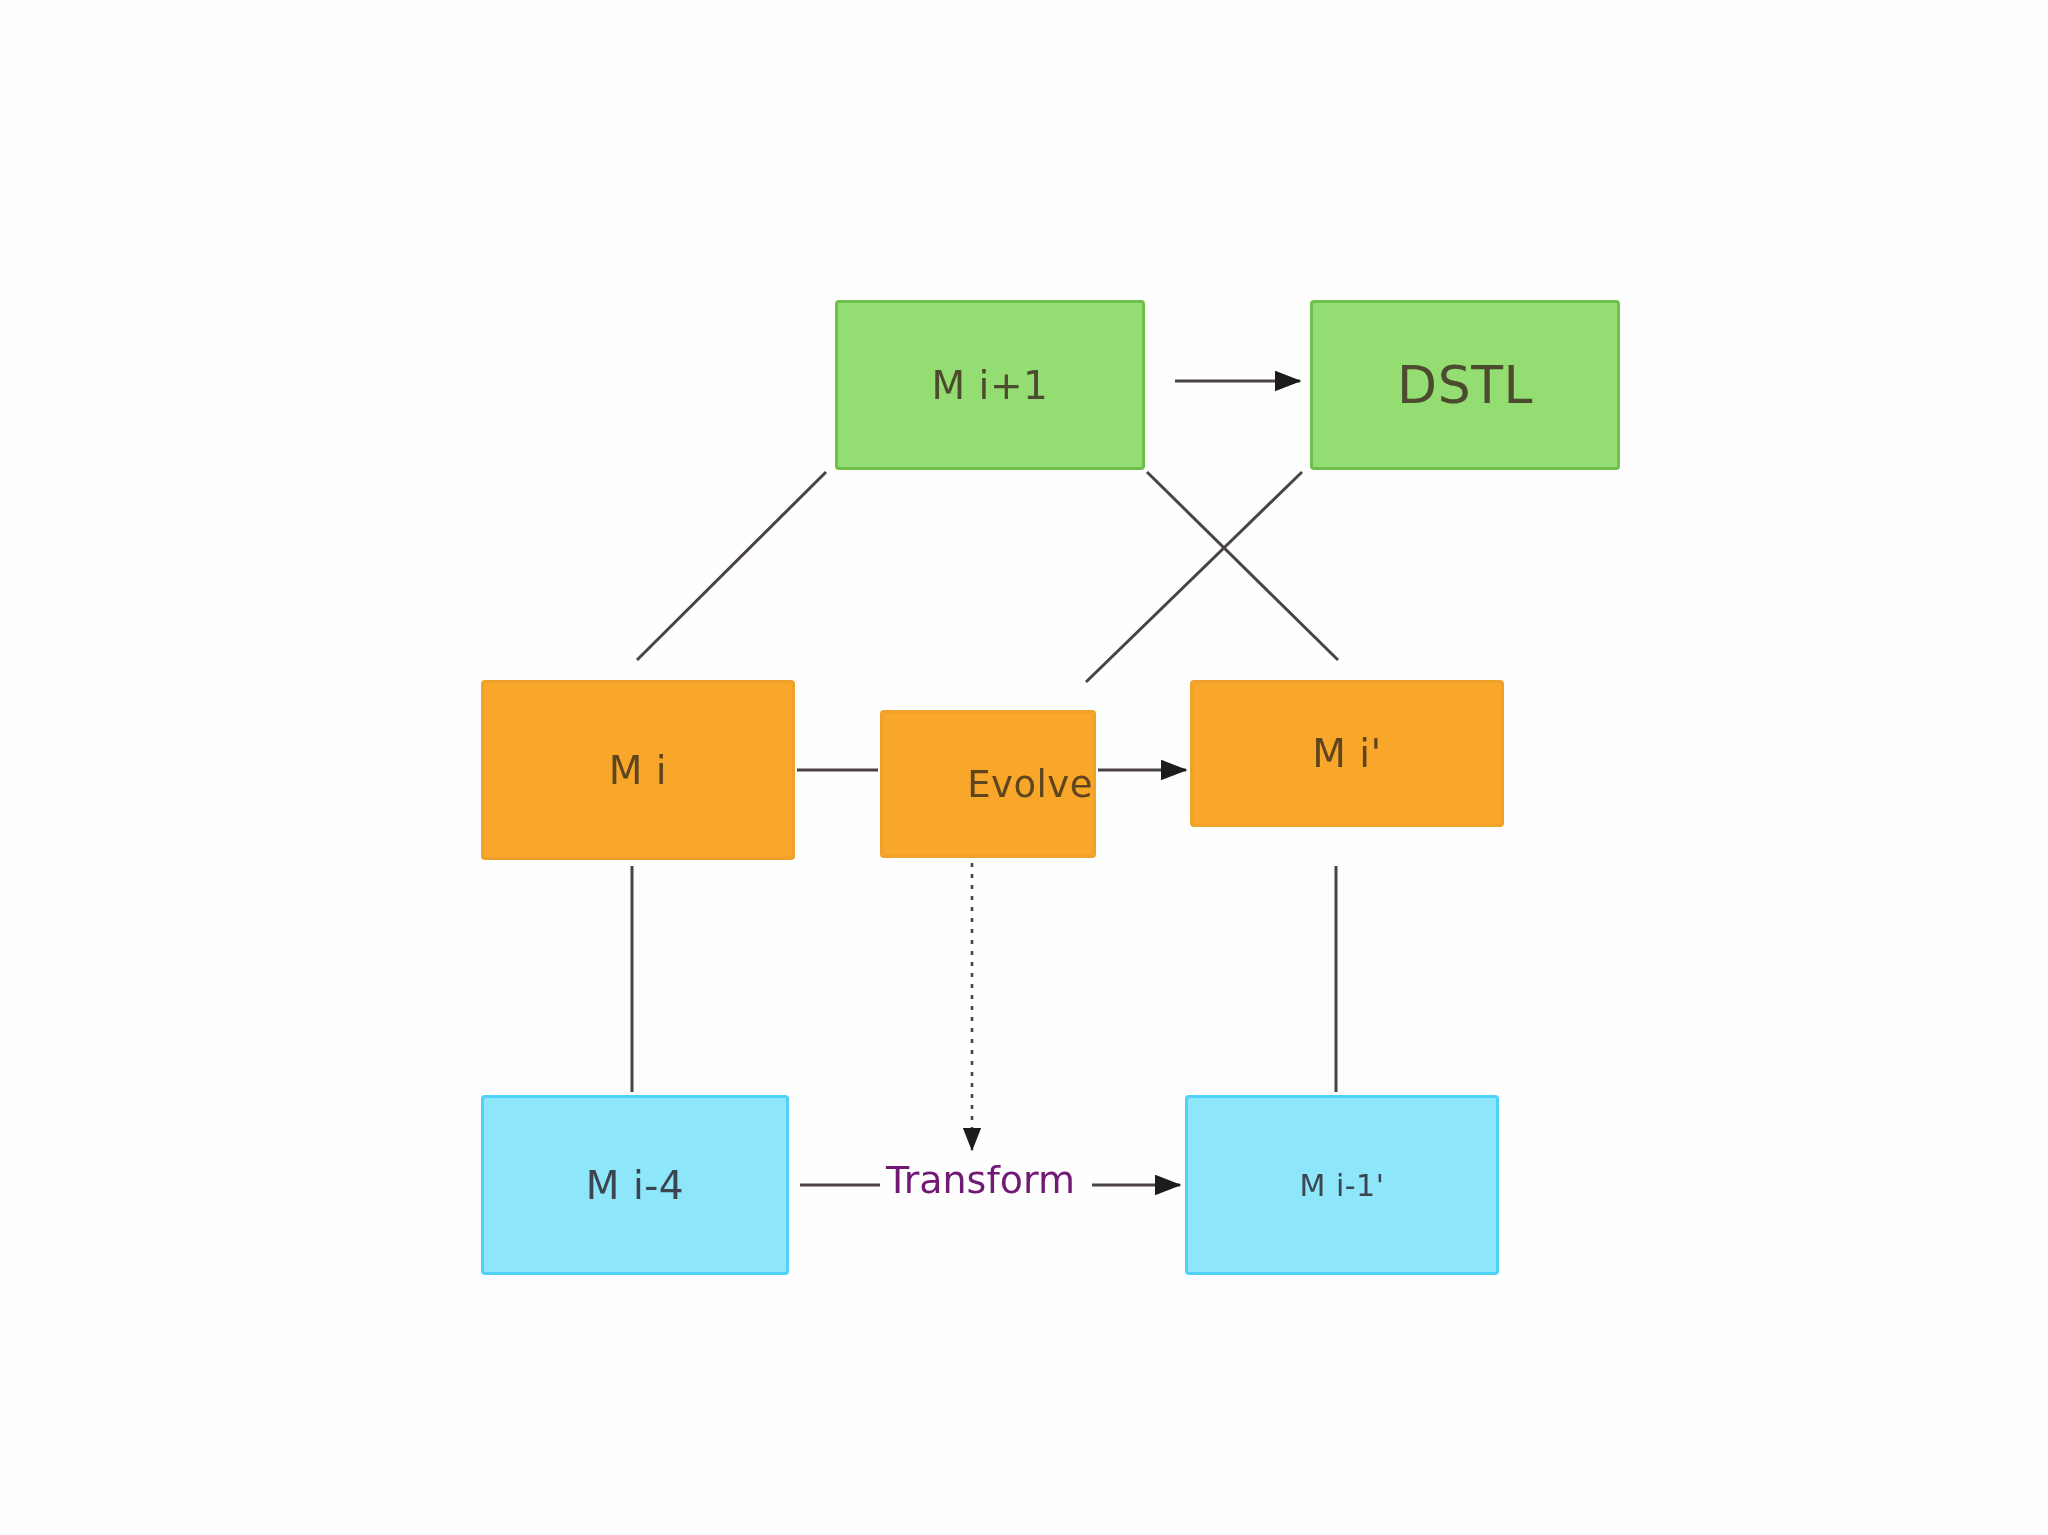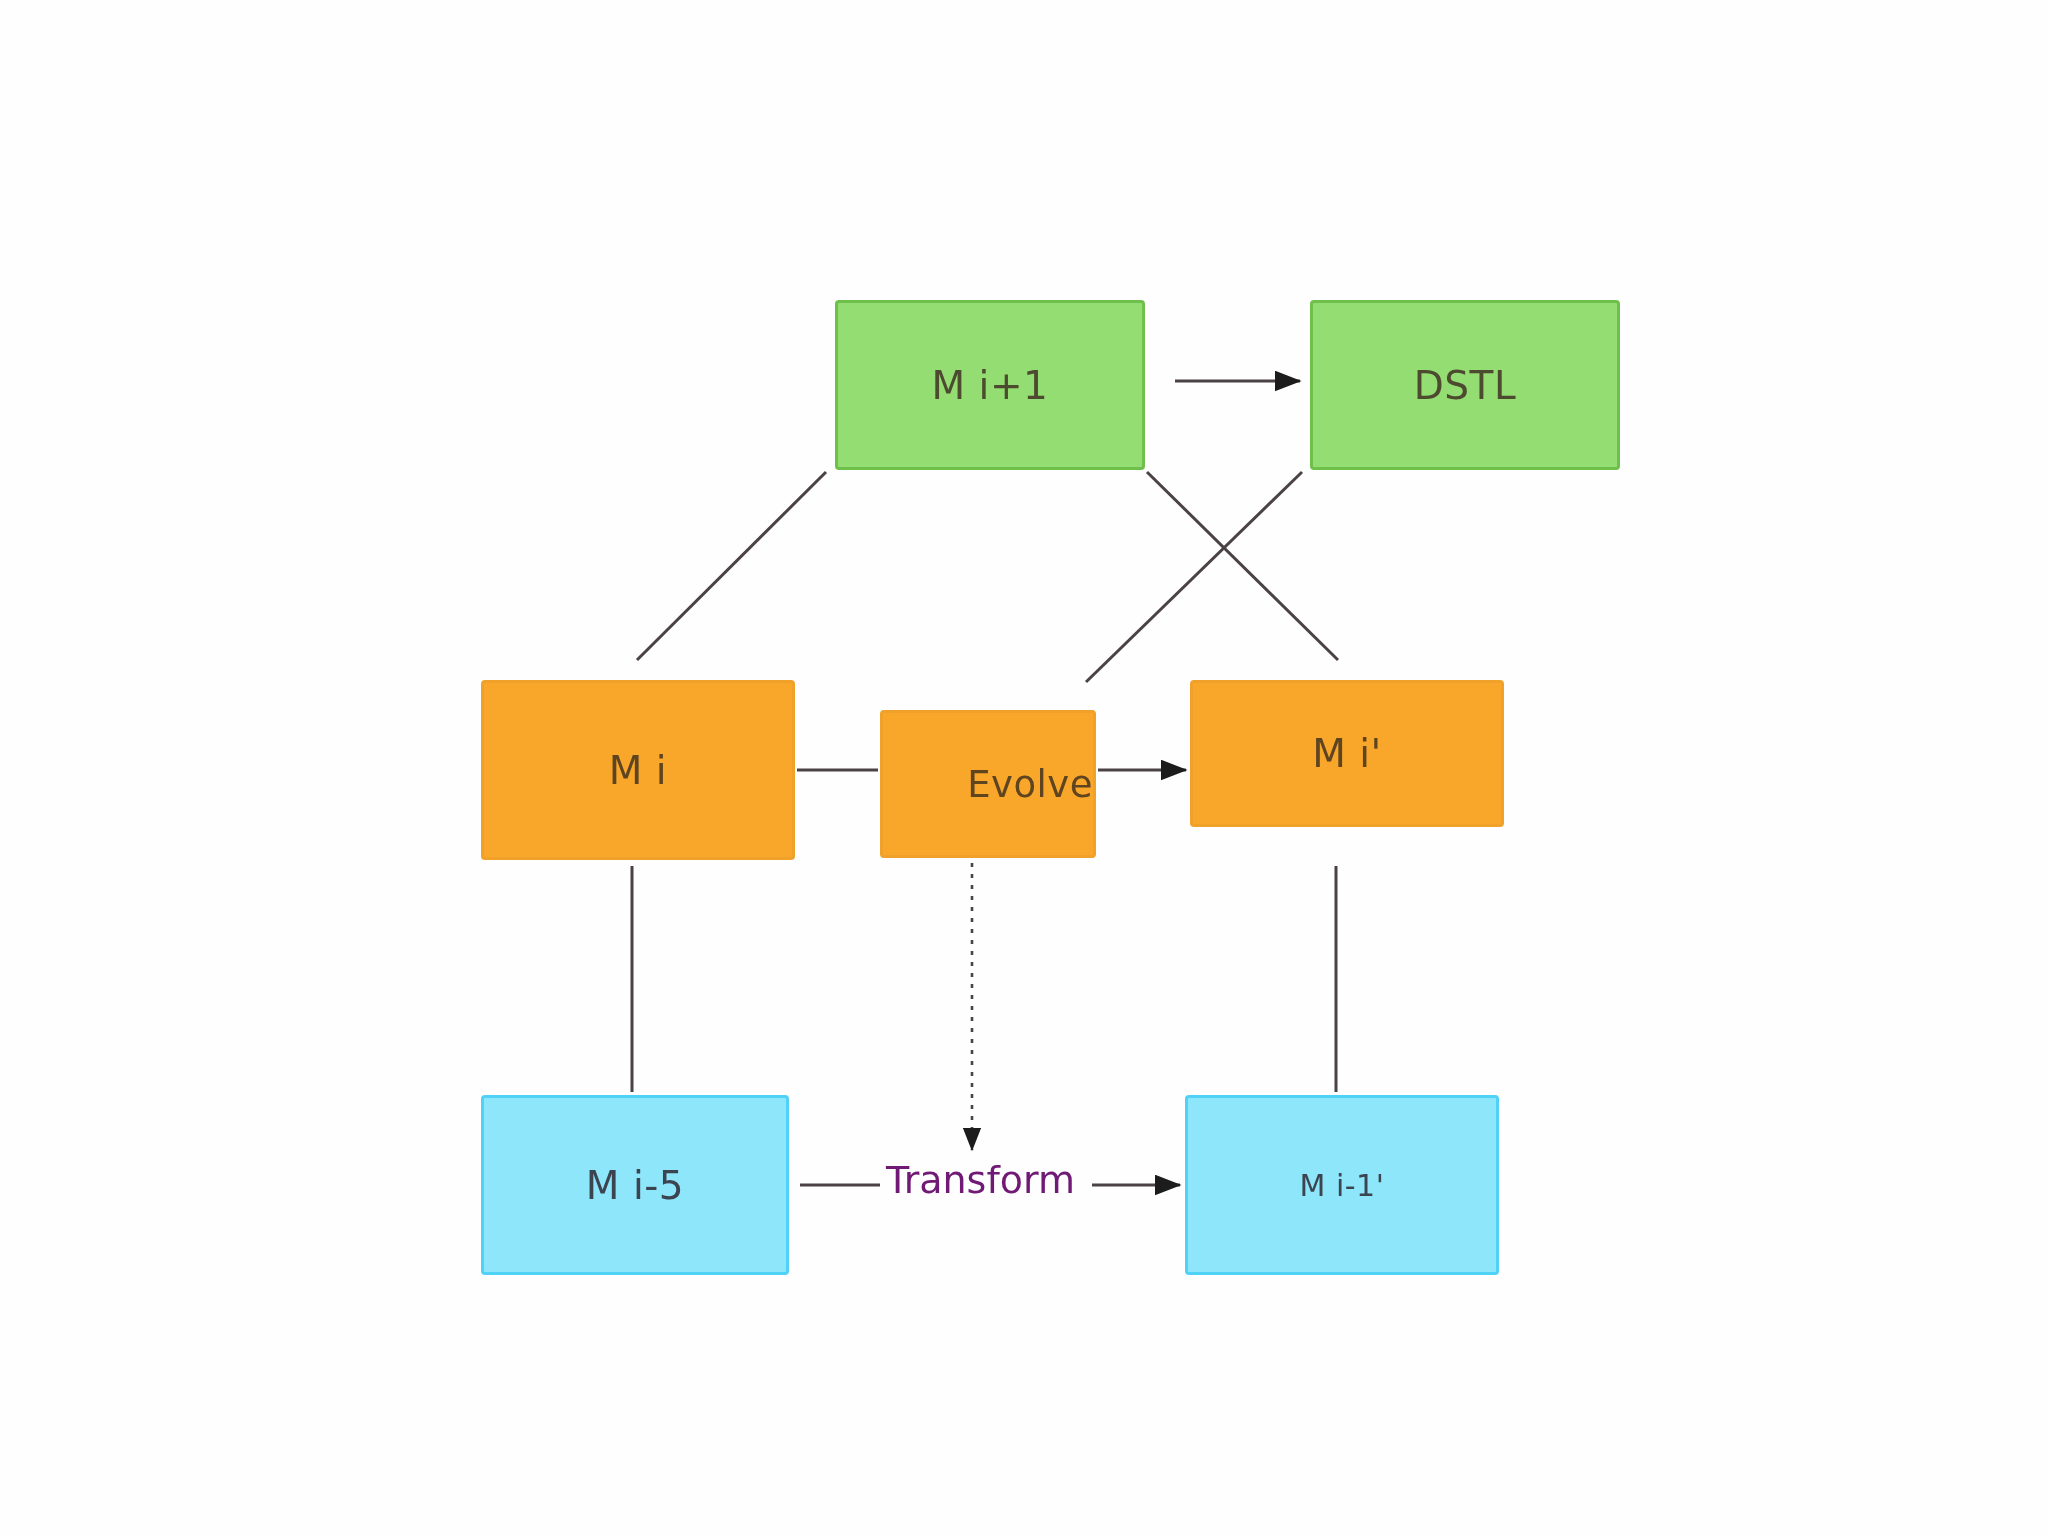--- a/index.html
+++ b/index.html
@@ -89,38 +89,38 @@
         <line x1="972" y1="830" x2="972" y2="1150" stroke="#4a4246" stroke-width="2.6" stroke-dasharray="4 7" marker-end="url(#arrowhead)"></line>
         <line x1="800" y1="1185" x2="880" y2="1185" stroke="#4a4246" stroke-width="3"></line>
         <line x1="1092" y1="1185" x2="1180" y2="1185" stroke="#4a4246" stroke-width="3" marker-end="url(#arrowhead)"></line>
       </g>
   </svg>
 
   <div class="node green" id="node-m-i-plus-1" style="left: 835px; top: 300px; width: 310px; height: 170px; background: rgb(148, 221, 114); border-color: rgb(111, 192, 74); font-size: 39px;">
     <span class="node-label">M i+1</span>
   </div>
 
-  <div class="node green" id="node-dstl" style="left: 1310px; top: 300px; width: 310px; height: 170px; background: rgb(148, 221, 114); border-color: rgb(111, 192, 74); font-size: 39px;">
+  <div class="node green" id="node-dstl" style="left: 1310px; top: 300px; width: 310px; height: 170px; background: rgb(148, 221, 114); border-color: rgb(111, 192, 74); font-size: 52px;">
     <span class="node-label">DSTL</span>
   </div>
 
   <div class="node orange" id="node-m-i" style="left: 481px; top: 680px; width: 314px; height: 180px; background: rgb(249, 167, 43); border-color: rgb(240, 161, 42); font-size: 39px;">
     <span class="node-label">M i</span>
   </div>
 
   <div class="node orange" id="node-evolve" style="left: 880px; top: 710px; width: 216px; height: 148px; background: rgb(249, 167, 43); border-color: rgb(240, 161, 42); font-size: 37px; justify-content: flex-end;">
     <span class="node-label">Evolve</span>
   </div>
 
   <div class="node orange" id="node-m-i-prime" style="left: 1190px; top: 680px; width: 314px; height: 147px; background: rgb(249, 167, 43); border-color: rgb(240, 161, 42); font-size: 39px;">
     <span class="node-label">M i'</span>
   </div>
 
   <div class="node cyan" id="node-m-i-minus-1" style="left: 481px; top: 1095px; width: 308px; height: 180px; background: rgb(142, 230, 251); border-color: rgb(79, 210, 245); font-size: 39px;">
-    <span class="node-label">M i-5</span>
+    <span class="node-label">M i-4</span>
   </div>
 
   <div class="node cyan" id="node-m-i-minus-1-prime" style="left: 1185px; top: 1095px; width: 314px; height: 180px; background: rgb(142, 230, 251); border-color: rgb(79, 210, 245); font-size: 30px;">
     <span class="node-label">M i-1'</span>
   </div>
 
   <div class="edge-label" id="label-transform" style="left: 886px; top: 1158px; font-size: 38px;">
     <span>Transform</span>
   </div>
 

